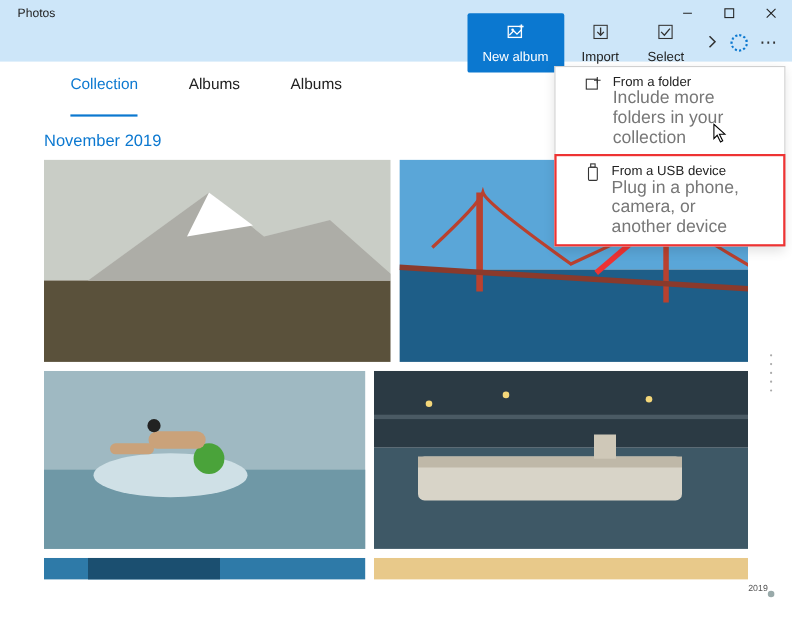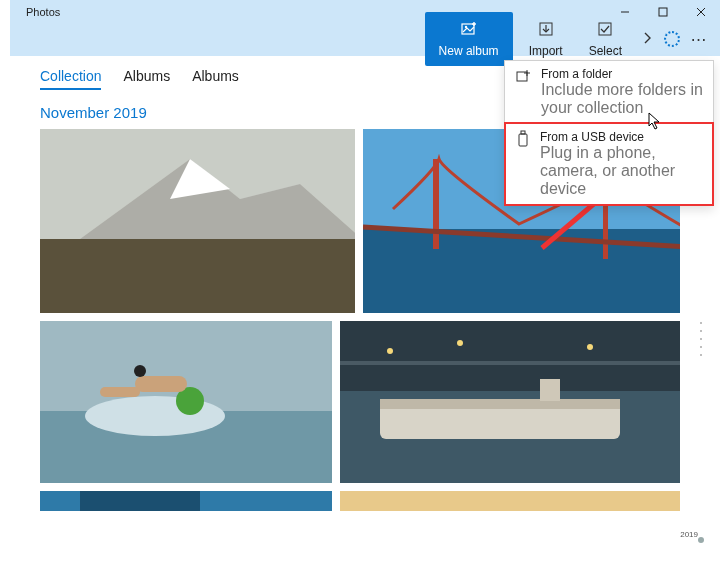--- a/index.html
+++ b/index.html
@@ -1,44 +1,44 @@
 <!DOCTYPE html>
 <html><head>
 <meta charset="utf-8">
 <style>
   * { box-sizing: border-box; margin: 0; padding: 0; }
   body { font-family: "Segoe UI", Arial, sans-serif; font-size: 12px; color: #222; background: #fff; width: 720px; height: 563px; overflow: hidden; position: relative; }
-  .titlebar { background: #cde6f9; height: 56px; display: flex; align-items: flex-start; justify-content: space-between; padding: 4px 0 16px 16px; margin-left: 10px; }
+  .titlebar { background: #cde6f9; height: 56px; display: flex; align-items: flex-start; justify-content: space-between; padding: 4px 0 16px 16px; }
   .title { font-size: 11px; color: #222; margin-top: 2px; }
   .winctrls { display: flex; align-items: center; margin-top: -2px; }
   .winbtn { width: 38px; height: 20px; display: flex; align-items: center; justify-content: center; }
   .toolbar { position: absolute; top: 22px; left: 0; right: 0; height: 34px; display: flex; align-items: center; justify-content: flex-end; padding-right: 8px; gap: 6px; }
   .tbtn { display: flex; align-items: center; gap: 6px; padding: 6px 10px; font-size: 12px; color: #222; border-radius: 2px; flex-direction: column; }
   .tbtn.primary { background: #0b78d0; color: #fff; padding: 8px 14px; }
   .tbtn.primary svg, .tbtn.primary span { color: #fff; }
   .iconcell { display: flex; align-items: center; justify-content: center; width: 18px; height: 18px; }
   .morebtn { width: 26px; text-align:center; font-size:16px; letter-spacing:1px; color:#333;}
   .chev { font-size: 14px; color: #333; padding: 0 6px; }
   .spinner { width:16px; height:16px; border:2px dotted #0b78d0; border-radius:50%; }
   .content { padding: 12px 40px 0 40px; }
   .tabs { display: flex; gap: 22px; font-size: 14px; }
-  .tab { padding-bottom: 4px; color: #222; }
+  .tab { padding-bottom: 20px; color: #222; margin-left: 24px; }
   .tab.active { color: #0b78d0; border-bottom: 2px solid #0b78d0; }
   .date { color: #0b78d0; font-size: 15px; margin: 14px 0 8px 0; }
   .grid { display: flex; flex-direction: column; gap: 8px; }
   .row { display: flex; gap: 8px; }
   .thumb { position: relative; overflow: hidden; }
   .thumb.t1 { width: 322px; height: 184px; }
   .thumb.t2 { width: 324px; height: 184px; }
   .thumb.t3 { width: 298px; height: 162px; }
   .thumb.t4 { width: 348px; height: 162px; }
   .thumb.t5 { width: 298px; height: 20px; }
   .thumb.t6 { width: 348px; height: 20px; }
   .flyout { position: absolute; top: 60px; right: 6px; width: 210px; background: #fff; border: 1px solid #d0d0d0; box-shadow: 0 4px 10px rgba(0,0,0,.12); z-index: 5; }
-  .flyitem { display:flex; gap:10px; padding: 6px 10px; }
+  .flyitem { display:flex; gap:10px; padding: 6px 26px; }
   .flyitem.hl { border:2px solid #e33; margin:-1px; }
   .flytext .t { font-size: 12px; color:#222; }
   .flytext .s { font-size: 16px; color:#777; }
   .cursor { position: absolute; top: 112px; right: 58px; z-index: 7; }
   .arrow { position:absolute; top:148px; right:58px; width:130px; height:110px; z-index:4; }
   .timeline { position:absolute; right:12px; top:134px; bottom:20px; width:14px; display:flex; flex-direction:column; align-items:center; justify-content:space-between;}
   .tdot { width:6px;height:6px;border-radius:50%; background:#9aa; }
   .ticks { display:flex; flex-direction:column; gap:6px; align-items:center;}
   .tick { width:2px;height:2px;background:#aaa;border-radius:50%; }
   .ylabel { font-size:8px; color:#555; position:absolute; right:22px; bottom:24px;margin-left:47px;}

